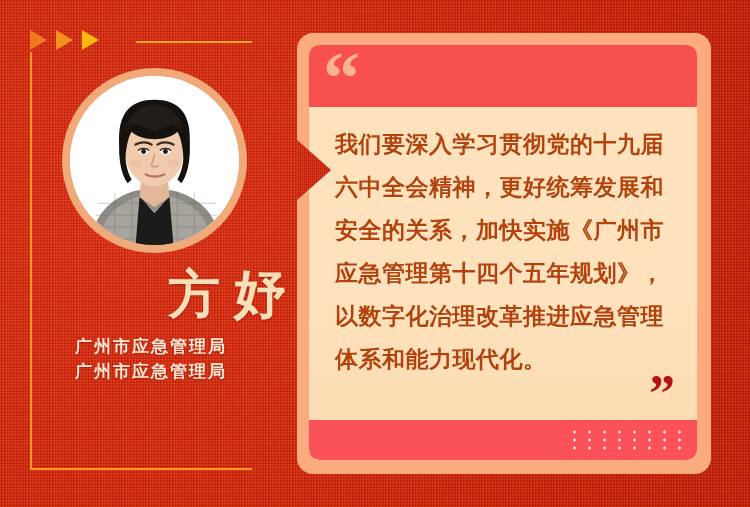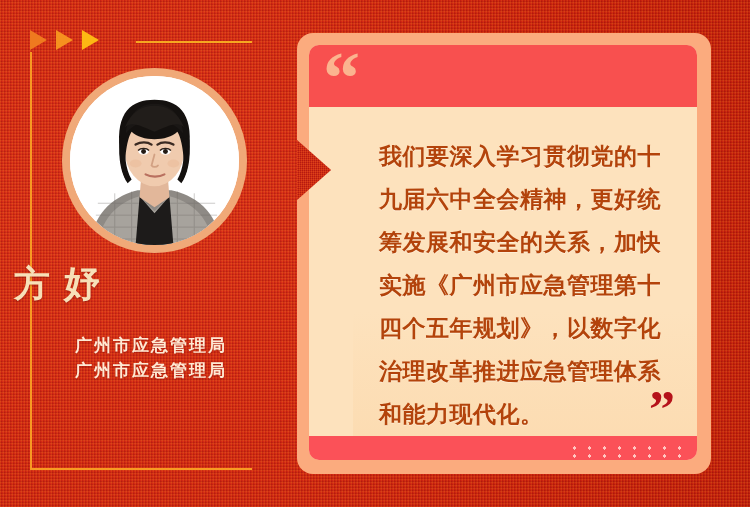--- a/index.html
+++ b/index.html
@@ -100,42 +100,42 @@
   }
   
   .portrait { display:block; width:100%; height:100%; }
 
   
   .person-name {
     position: absolute;
     left: 0;
     top: 260px;
     width: 300px;
-    text-align: left;
-    font-size: 36px;
+    text-align: right;
+    font-size: 52px;
     letter-spacing: 14px;
     text-indent: 14px;
     font-weight: bold;
     color: #f7e0b8;
     font-family: "Liberation Serif", "DejaVu Serif", serif;
     text-shadow: 0 1px 2px rgba(110,8,4,.45);
   }
   .person-title {
     position: absolute;
     left: 0;
     top: 334px;
     width: 300px;
     text-align: center;
     color: #ffe9d4;
     font-size: 17px;
     line-height: 25px;
     letter-spacing: 2px;
     text-indent: 2px;
     font-weight: bold;
-    font-family: Liberation Mono, monospace;
+    font-family: Liberation Serif, serif;
     text-shadow: 0 1px 2px rgba(110,8,4,.4);
   }
 
   
   .quote-card {
     position: absolute;
     left: 297px;
     top: 33px;
     width: 414px;
     height: 441px;
@@ -167,23 +167,22 @@
     font-size: 74px;
     line-height: 74px;
     color: #fbb48f;
     font-family: "Liberation Serif", "DejaVu Serif", serif;
     font-weight: bold;
     user-select: none;
   }
   .panel-body {
     flex: 1 1 auto;
     position: relative;
-    padding: 28px 22px 0 26px;
+    padding: 16px 22px 0 26px;
     background: linear-gradient(180deg,#fde2bd 0%, #fde2bd 62%, #fcdcb2 100%);
-    margin-left: 44px;
   }
   .quote-text {
     font-size: 23px;
     line-height: 43px;
     color: #b3430b;
     font-weight: bold;
     letter-spacing: .5px;
     font-family: "Liberation Serif", "DejaVu Serif", serif;
     text-shadow: 0 1px 0 rgba(255,255,255,.35);
     margin: 0;

